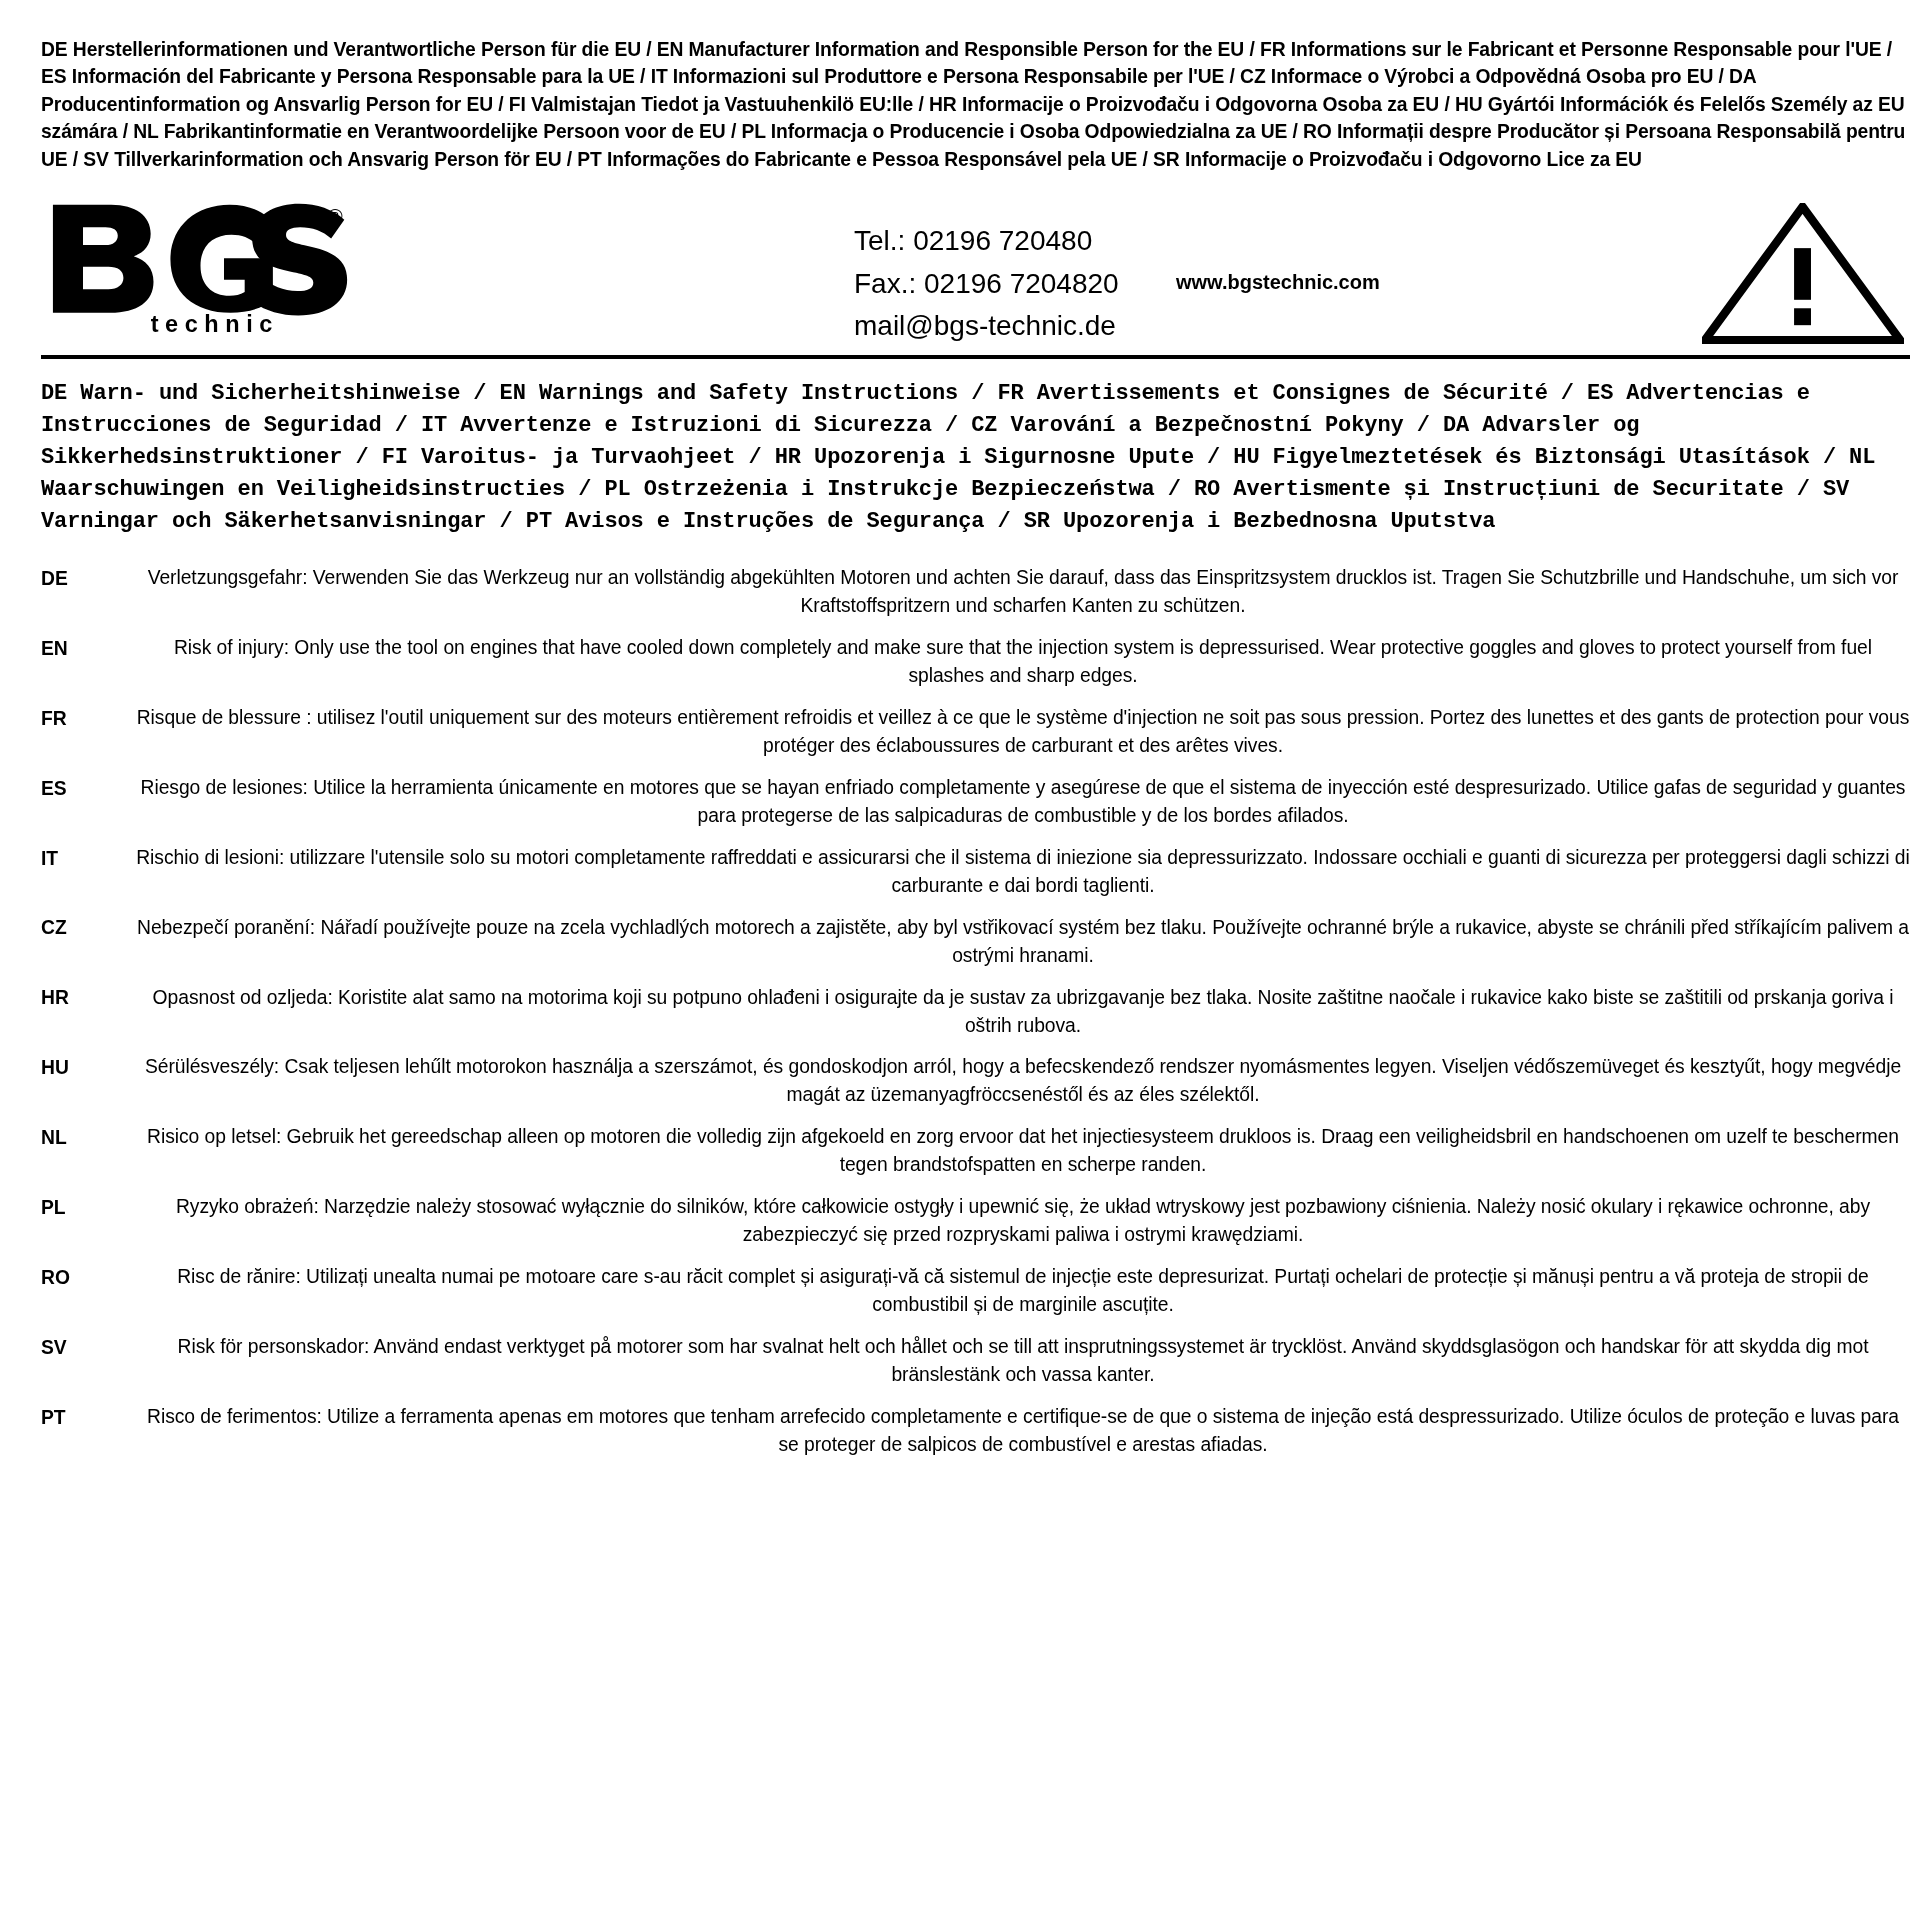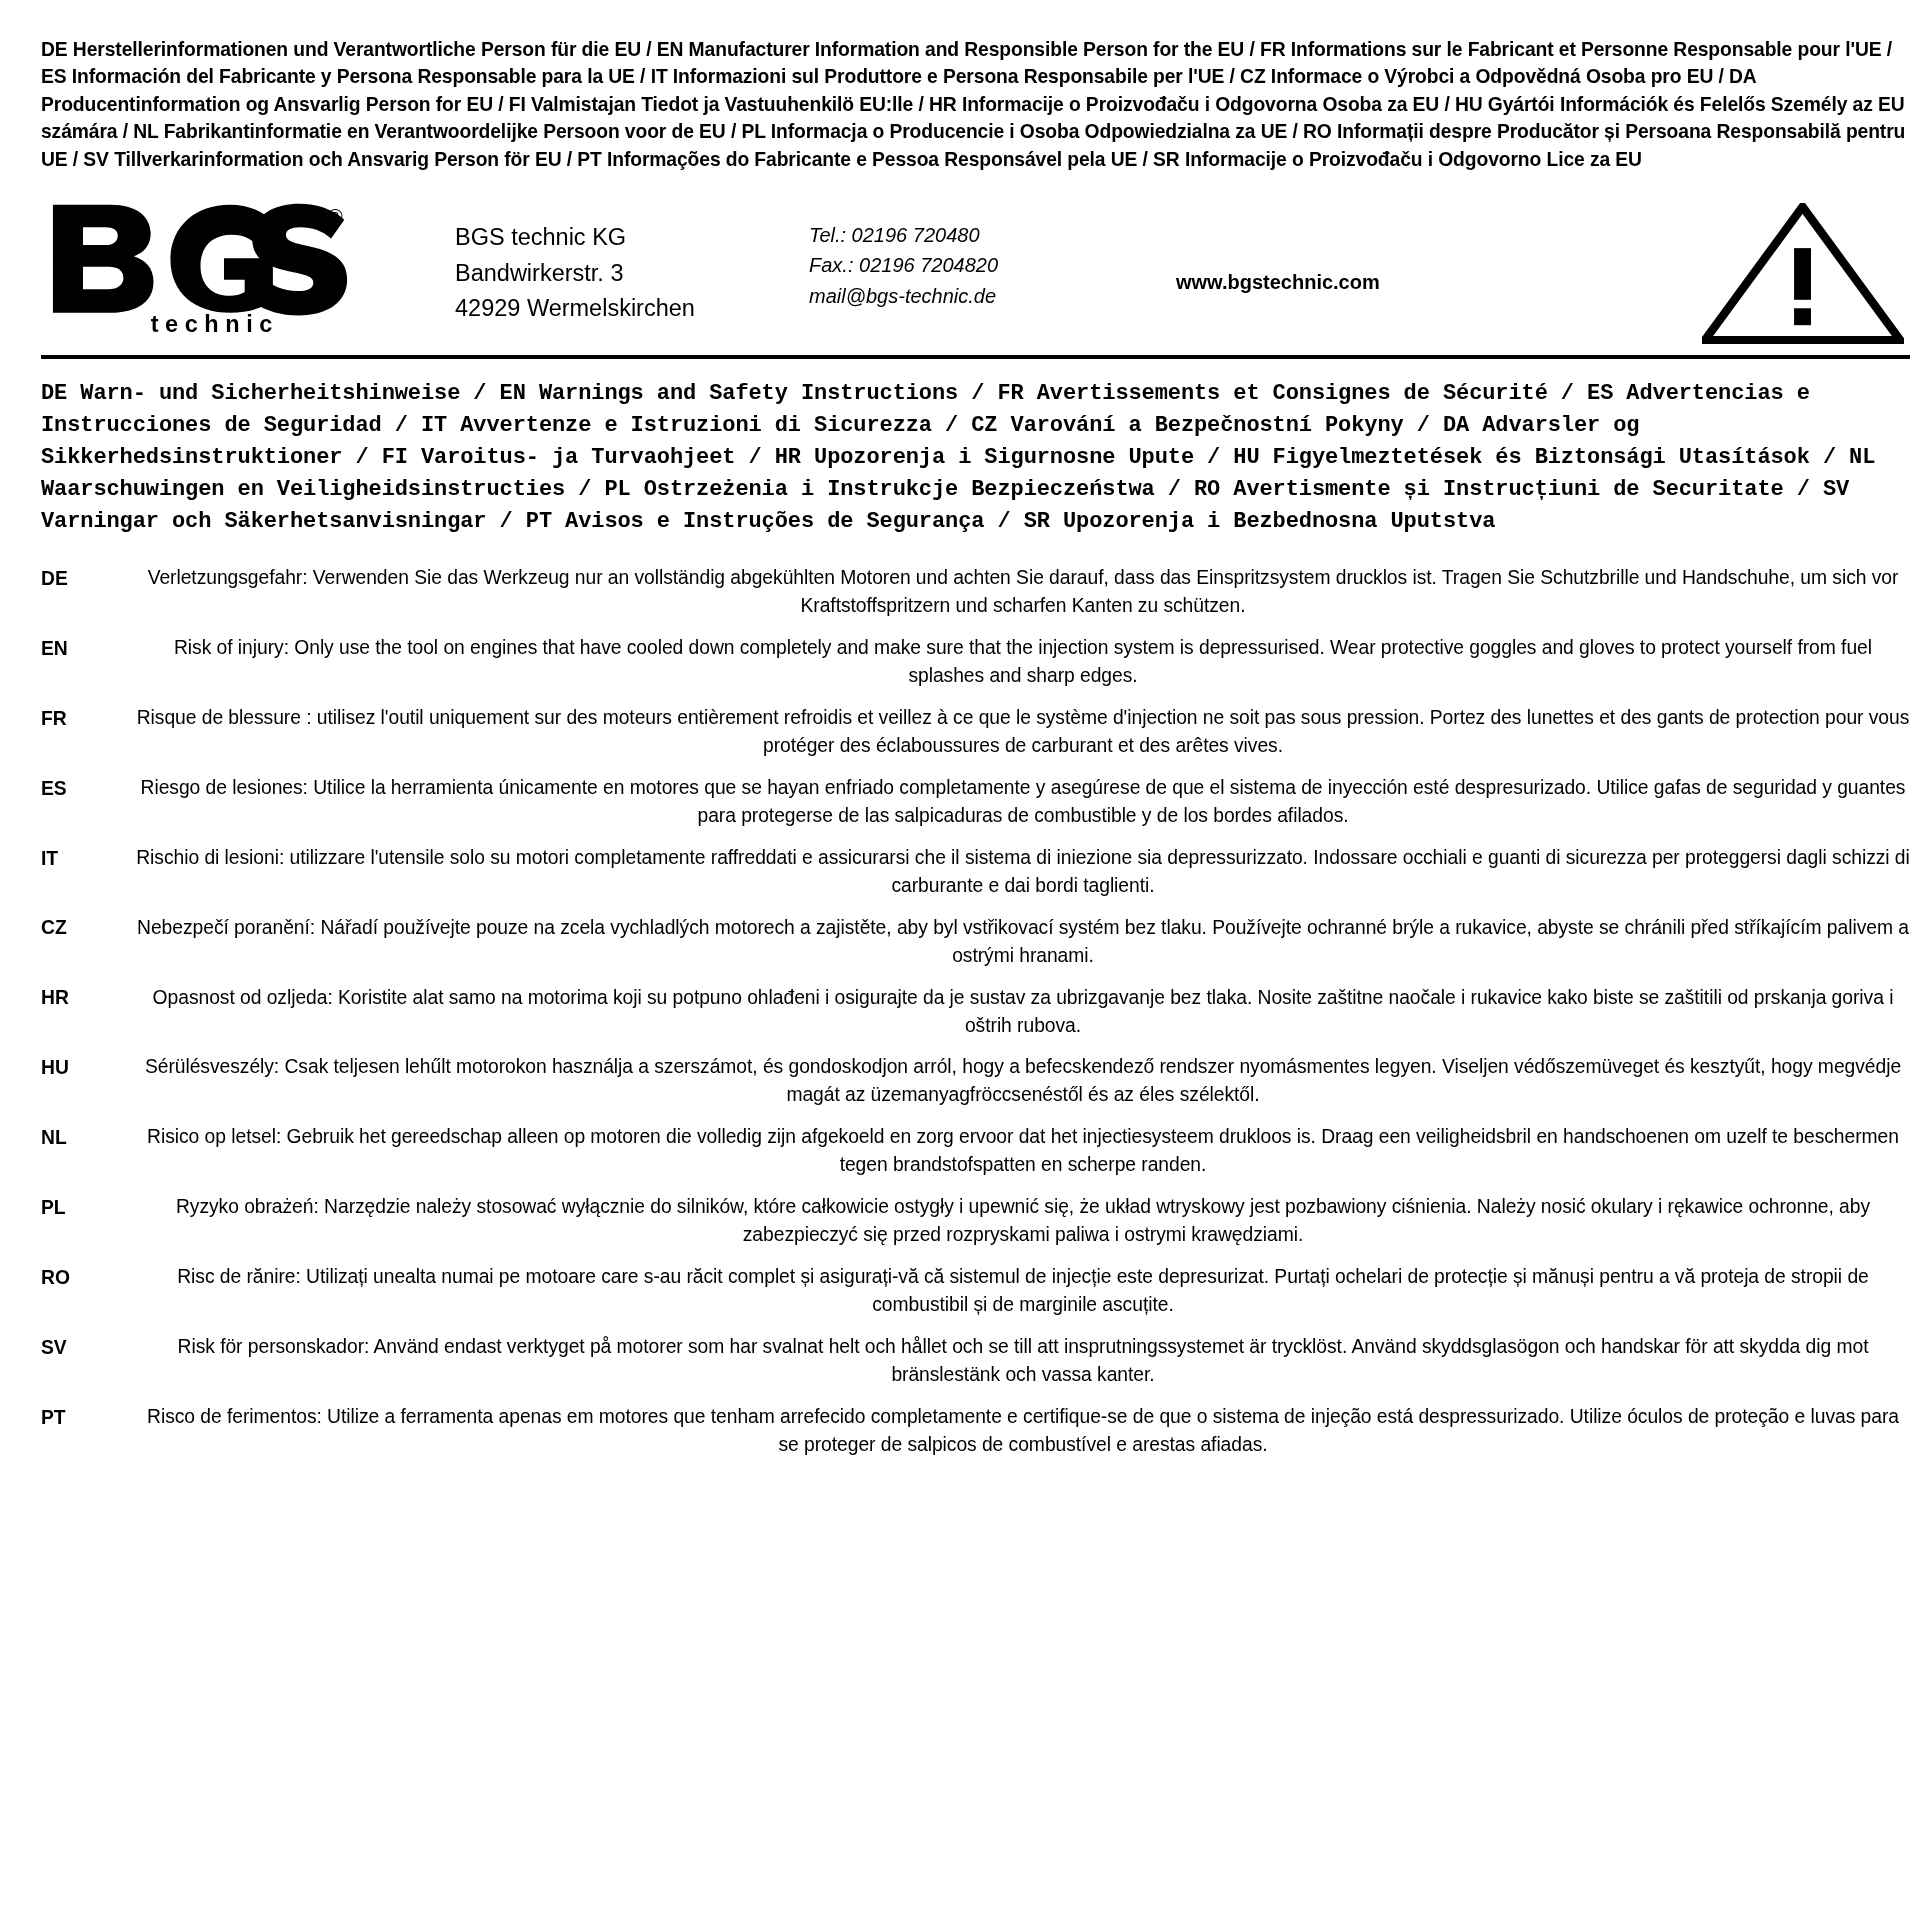--- a/index.html
+++ b/index.html
@@ -51,26 +51,25 @@
   .addr {
     position: absolute;
     left: 414px;
     top: 30px;
     font-size: 23.5px;
     line-height: 1.52;
     white-space: pre-line;
   }
   .contact {
     position: absolute;
-    left: 768px;
+    left: 813px;
     top: 30px;
-    font-size: 20px;
+    font-size: 28px;
     line-height: 1.52;
     white-space: pre-line;
-    font-style: italic;
   }
   .website {
     position: absolute;
     left: 1135px;
     top: 81px;
     font-size: 20px;
     font-weight: bold;
   }
   .warn-tri {
     position: absolute;
@@ -136,23 +135,20 @@
 
           <path d="M318 22 C306 11 289 5 270 5 c-30 0-50 15-50 37 0 20 13 30 40 35 20 4 25 6 25 12 0 6-6 9-17 9
                    -15 0-28-6-37-15 l-18 20 c13 13 33 21 56 21 32 0 52-15 52-38 0-21-14-30-42-36 -18-4-23-6-23-12
                    0-5 5-8 15-8 13 0 24 4 33 12 Z"></path>
         </g>
         <text x="300" y="26" font-family="'Liberation Sans', sans-serif" font-size="22" fill="#000">®</text>
         <text x="112" y="142" font-family="'Liberation Sans', sans-serif" font-size="25" letter-spacing="7" font-weight="bold" fill="#000">technic</text>
       </svg>
     </div>
 
-    <div class="addr">BGS technic KG
-Bandwirkerstr. 3
-42929 Wermelskirchen</div>
     <div class="contact">Tel.: 02196 720480
 Fax.: 02196 7204820
 mail@bgs-technic.de</div>
     <div class="website">www.bgstechnic.com</div>
 
     <div class="warn-tri">
       <svg width="202" height="141" viewBox="0 0 215 150" xmlns="http://www.w3.org/2000/svg">
         <polygon points="107,4 211,146 3,146" fill="none" stroke="#000" stroke-width="9" stroke-linejoin="miter"></polygon>
         <rect x="98" y="48" width="18" height="55" fill="#000"></rect>
         <rect x="98" y="112" width="18" height="18" fill="#000"></rect>

